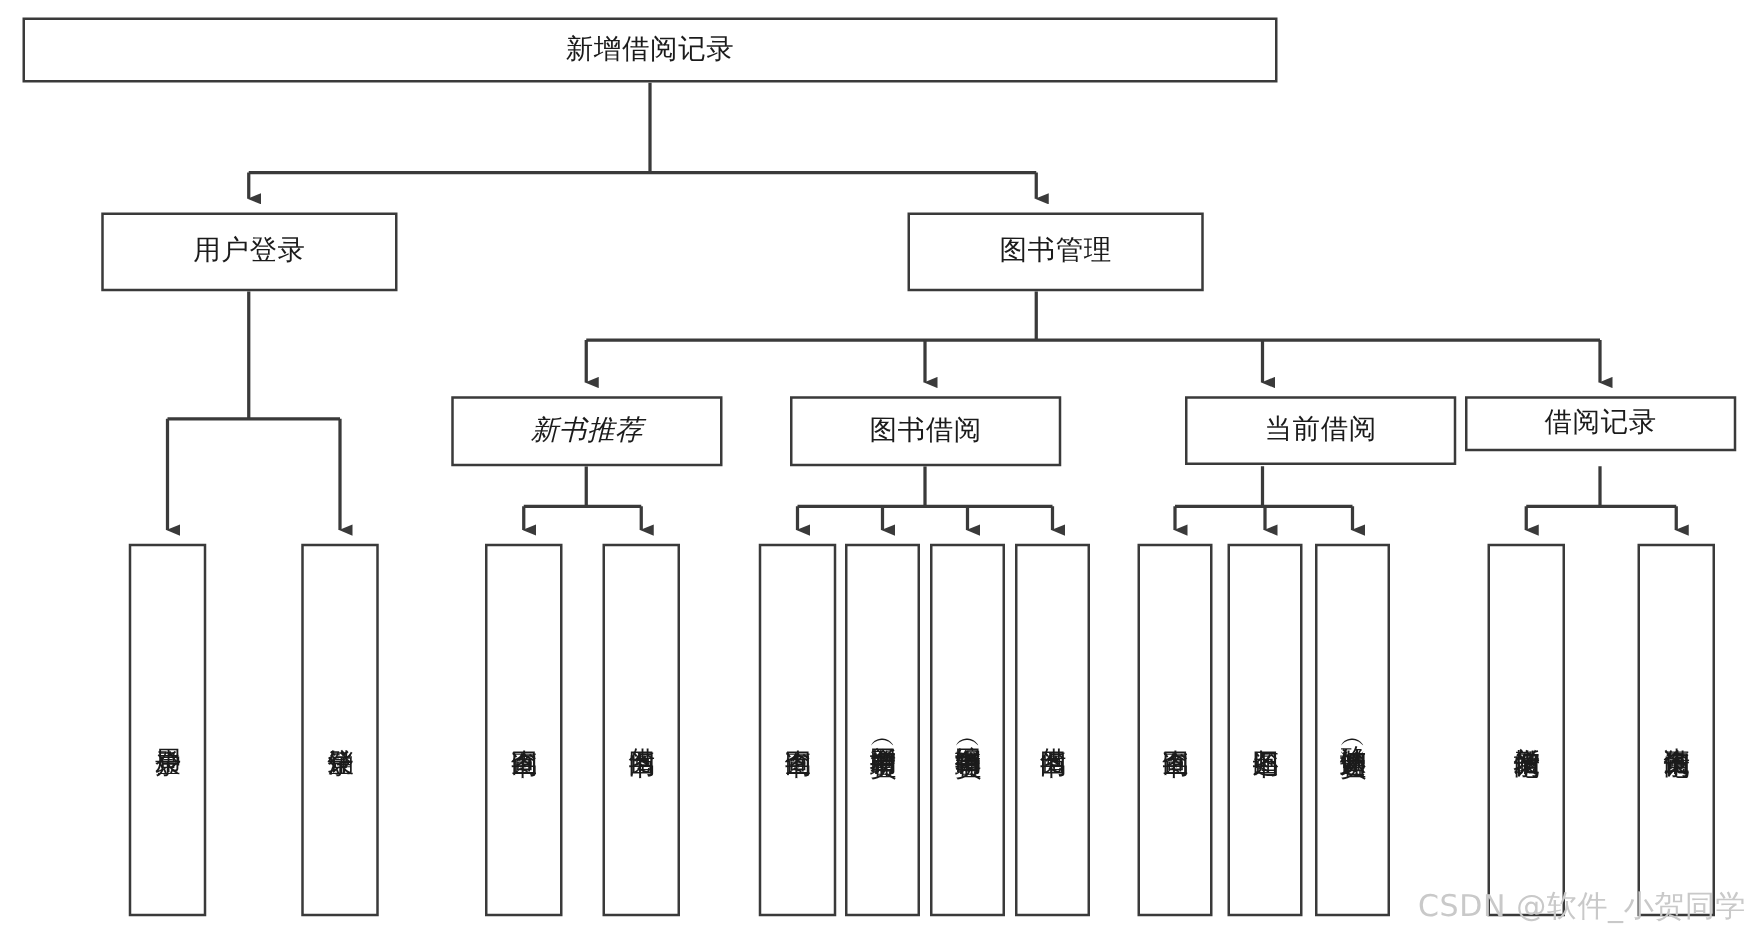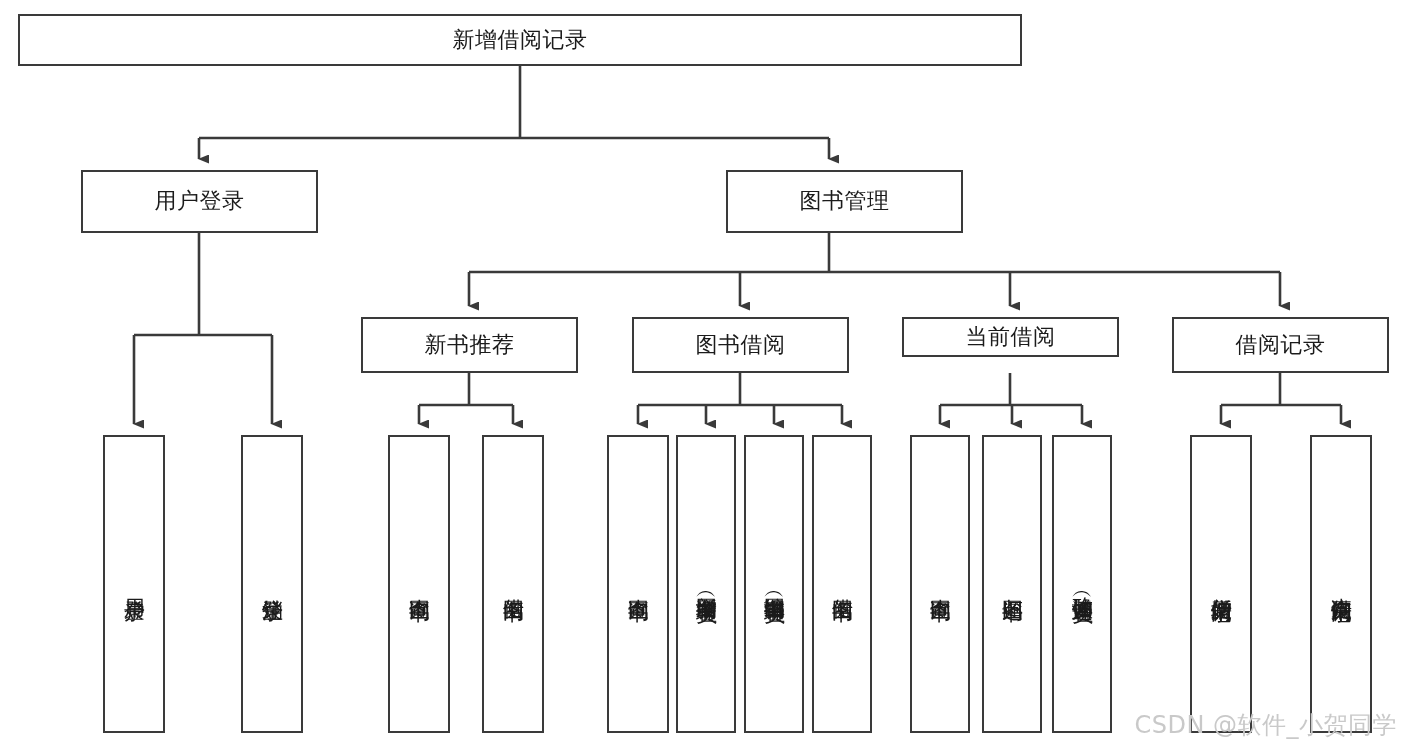--- a/index.html
+++ b/index.html
@@ -111,30 +111,30 @@
   <div id="nodes-layer">
       <div class="node-box" style="left: 18px; top: 14px; width: 1004px; height: 52px;">
         <span class="node-label">新增借阅记录</span>
       </div>
       <div class="node-box" style="left: 81px; top: 170px; width: 237px; height: 63px;">
         <span class="node-label">用户登录</span>
       </div>
       <div class="node-box" style="left: 726px; top: 170px; width: 237px; height: 63px;">
         <span class="node-label">图书管理</span>
       </div>
-      <div class="node-box" style="left: 361px; top: 317px; width: 217px; height: 56px;">
+      <div class="node-box" style="left: 361px; top: 317px; width: 217px; height: 56px; font-style: italic;">
         <span class="node-label">新书推荐</span>
       </div>
       <div class="node-box" style="left: 632px; top: 317px; width: 217px; height: 56px;">
         <span class="node-label">图书借阅</span>
       </div>
-      <div class="node-box" style="left: 902px; top: 317px; width: 217px; height: 40px;">
+      <div class="node-box" style="left: 948px; top: 317px; width: 217px; height: 55px;">
         <span class="node-label">当前借阅</span>
       </div>
-      <div class="node-box" style="left: 1172px; top: 317px; width: 217px; height: 56px;">
+      <div class="node-box" style="left: 1172px; top: 317px; width: 217px; height: 44px;">
         <span class="node-label">借阅记录</span>
       </div>
       <div class="node-box vertical" style="left: 103px; top: 435px; width: 62px; height: 298px;">
         <span class="node-label">用户登录</span>
       </div>
       <div class="node-box vertical" style="left: 241px; top: 435px; width: 62px; height: 298px;">
         <span class="node-label">注销登录</span>
       </div>
       <div class="node-box vertical" style="left: 388px; top: 435px; width: 62px; height: 298px;">
         <span class="node-label">查询图书</span>

